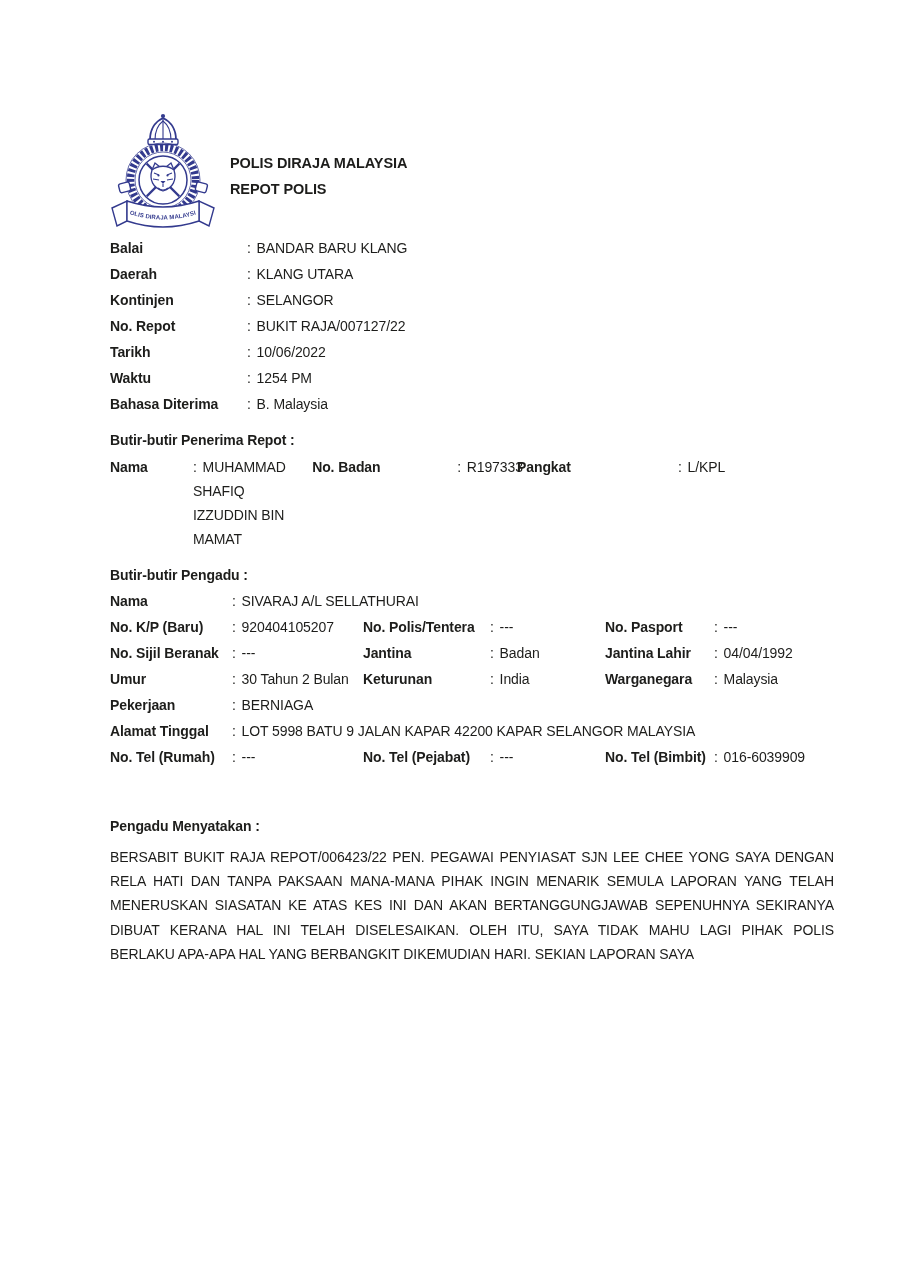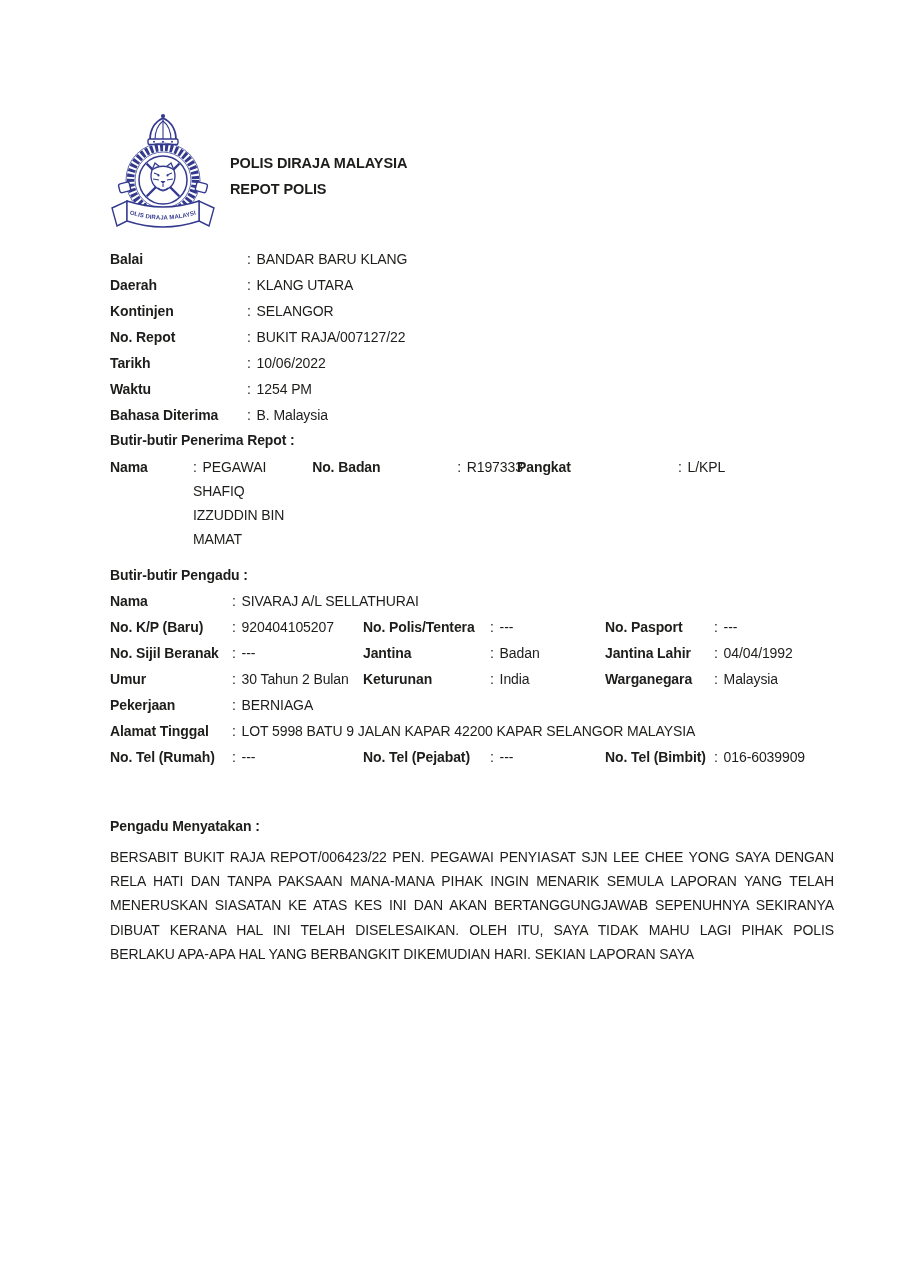--- a/index.html
+++ b/index.html
@@ -17,21 +17,21 @@
 
   
   .sec{position:absolute;left:110px;}
   .sec-title{font-weight:bold;line-height:26px;white-space:nowrap;}
   .row{display:flex;line-height:26px;white-space:nowrap;}
   .lab{font-weight:bold;display:inline-block;white-space:nowrap;}
   .v{white-space:nowrap;}
   .v::before{content:":\00a0";margin-right:2px;}
 
   
-  .report-info{top:246px;}
+  .report-info{top:235px;}
   .report-info .lab{min-width:137px;}
 
   
   .penerima{top:427px;}
   .pen-row{display:flex;line-height:24px;margin-top:2px;}
   .pen-c1{width:208px;display:flex;}
   .pen-c1 .lab{min-width:83px;}
   .pen-name{width:100px;white-space:normal;}
   .pen-c2{width:199px;display:flex;justify-content:center;}
   .pen-c2 .lab{min-width:145px;}
@@ -150,21 +150,21 @@
         <span class="lab">Bahasa Diterima</span>
         <span class="v">B. Malaysia</span>
       </div>
   </div>
 
   <div class="sec penerima">
     <div class="sec-title">Butir-butir Penerima Repot :</div>
     <div class="pen-row">
       <div class="pen-c1">
         <span class="lab">Nama</span>
-        <span class="v pen-name">PEGAWAI SHAFIQ IZZUDDIN BIN MAMAT</span>
+        <span class="v pen-name">MUHAMMAD SHAFIQ IZZUDDIN BIN MAMAT</span>
       </div>
       <div class="pen-c2">
         <span class="lab">No. Badan</span>
         <span class="v">R197333</span>
       </div>
       <div class="pen-c3">
         <span class="lab">Pangkat</span>
         <span class="v">L/KPL</span>
       </div>
     </div>

